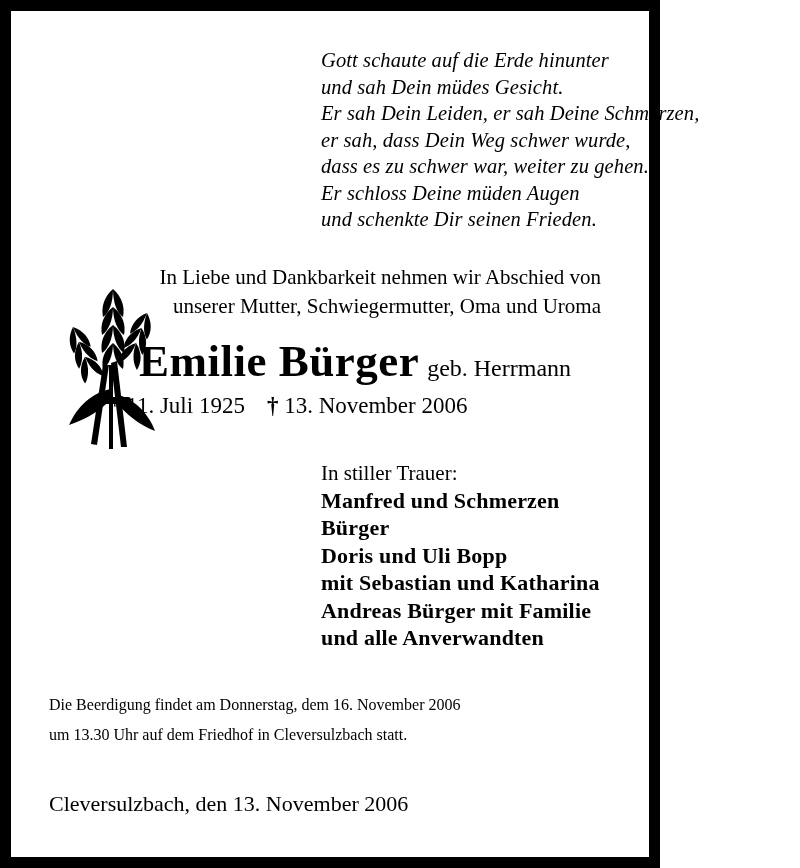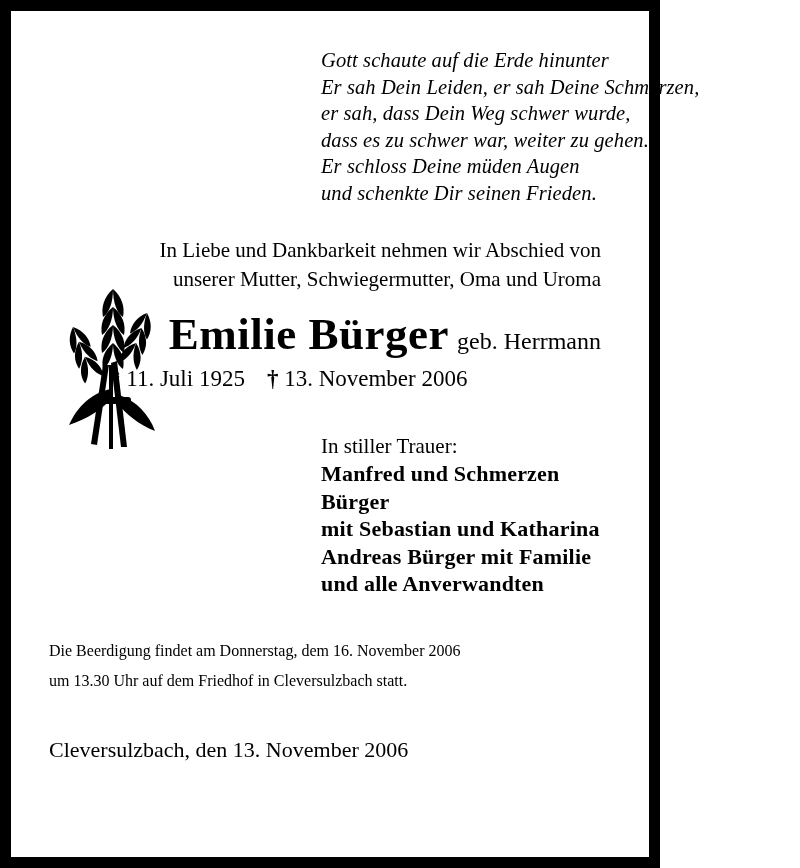--- a/index.html
+++ b/index.html
@@ -52,21 +52,21 @@
     padding-left: 60px;
     padding-right: 10px;
   }
   .intro .line {
     white-space: nowrap;
   }
 
   
   .name-row {
     margin-top: 14px;
-    text-align: right;
+    text-align: center;
     padding-left: 60px;
     padding-right: 10px;
     white-space: nowrap;
   }
   .name-main {
     font-size: 45px;
     font-weight: bold;
     letter-spacing: 0.5px;
   }
   .name-suffix {
@@ -171,20 +171,21 @@
           <path d="M72 120 C52 124 38 138 30 156 C48 150 64 140 74 128 Z"></path>
           <path d="M80 126 C98 132 110 146 116 162 C100 156 86 144 78 134 Z"></path>
 
           <rect x="58" y="128" width="34" height="7" rx="3"></rect>
         </g>
       </svg>
     </div>
 
     <div class="poem">
       <div class="line">Gott schaute auf die Erde hinunter</div>
+      <div class="line">und sah Dein müdes Gesicht.</div>
       <div class="line">Er sah Dein Leiden, er sah Deine Schmerzen,</div>
       <div class="line">er sah, dass Dein Weg schwer wurde,</div>
       <div class="line">dass es zu schwer war, weiter zu gehen.</div>
       <div class="line">Er schloss Deine müden Augen</div>
       <div class="line">und schenkte Dir seinen Frieden.</div>
     </div>
 
     <div class="intro">
       <div class="line">In Liebe und Dankbarkeit nehmen wir Abschied von</div>
       <div class="line">unserer Mutter, Schwiegermutter, Oma und Uroma</div>
@@ -195,20 +196,21 @@
     </div>
 
     <div class="dates">
       <span>* 11. Juli 1925</span><span class="sep"></span><span class="dagger">†</span>
       <span>13. November 2006</span>
     </div>
 
     <div class="mourners">
       <div class="head">In stiller Trauer:</div>
       <div class="who">Manfred und Schmerzen Bürger</div>
+      <div class="who">Doris und Uli Bopp</div>
       <div class="who">mit Sebastian und Katharina</div>
       <div class="who">Andreas Bürger mit Familie</div>
       <div class="who">und alle Anverwandten</div>
     </div>
 
     <div class="funeral">
       <div>Die Beerdigung findet am Donnerstag, dem 16. November 2006</div>
       <div>um 13.30 Uhr auf dem Friedhof in Cleversulzbach statt.</div>
     </div>
 

